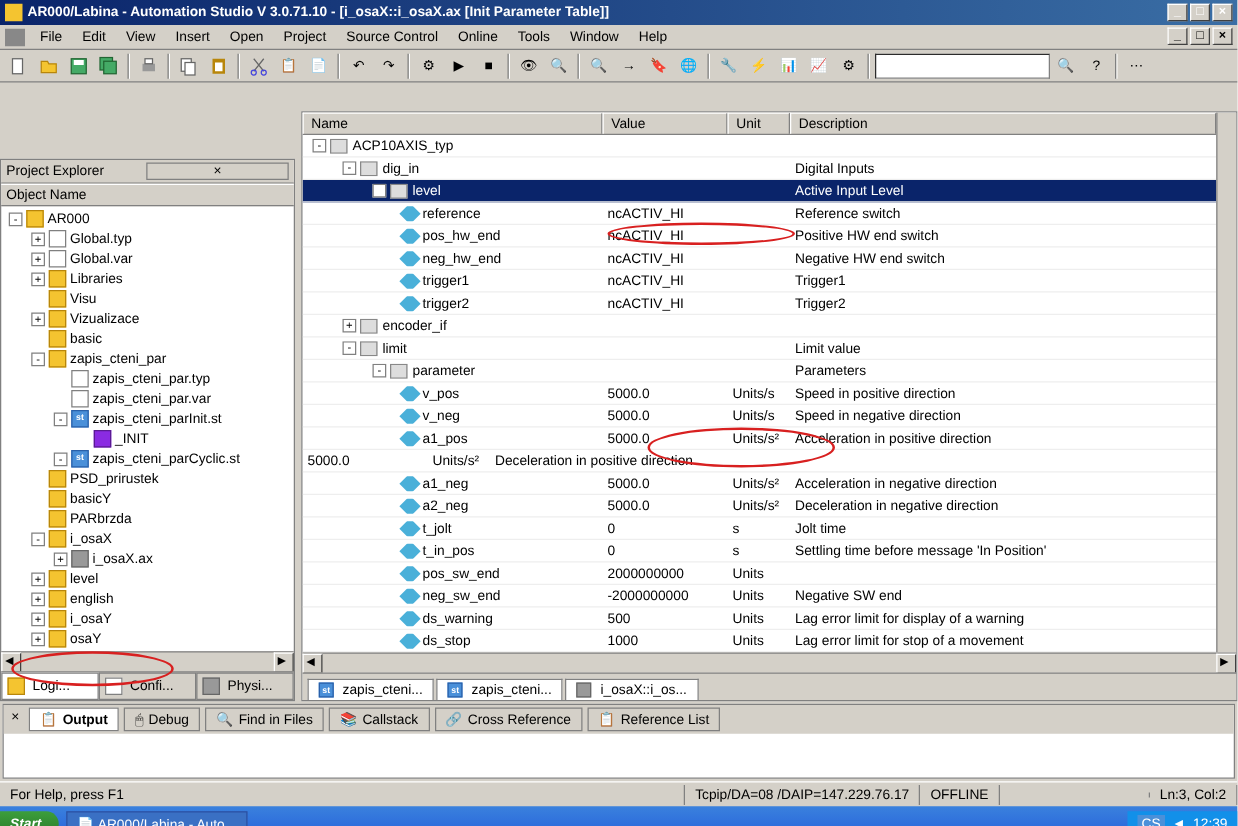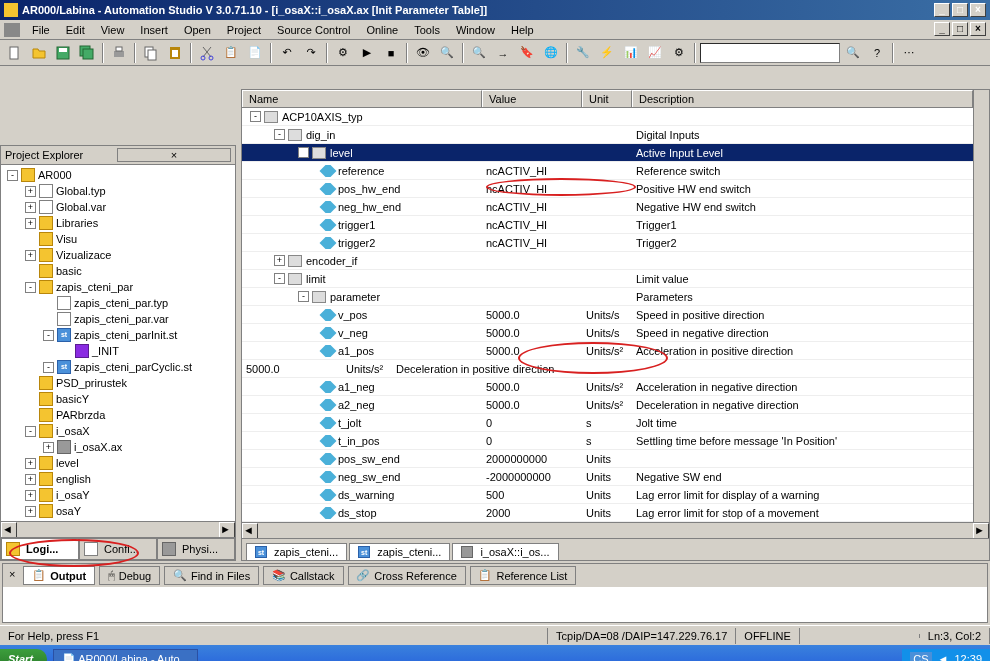--- a/index.html
+++ b/index.html
@@ -51,21 +51,21 @@
 .val-circle::after { content: ''; position: absolute; border: 2px solid #d82020; border-radius: 50%; left: 510px; top: 128px; width: 100px; height: 110px; pointer-events: none; }
 .name-circle1 { position: absolute; border: 2px solid #d82020; border-radius: 50%; left: 244px; top: 88px; width: 150px; height: 18px; pointer-events: none; }
 .name-circle2 { position: absolute; border: 2px solid #d82020; border-radius: 50%; left: 276px; top: 252px; width: 150px; height: 32px; pointer-events: none; }
 .file-circle { position: absolute; border: 2px solid #d82020; border-radius: 50%; left: 8px; top: 393px; width: 130px; height: 28px; pointer-events: none; }
 .bottom-tabs { background: #d4d0c8; height: 22px; display: flex; align-items: flex-end; padding: 0 4px; border-top: 1px solid #808080; gap: 2px; }
 .btab { background: #fff; border: 1px solid #808080; border-bottom: none; padding: 2px 8px; display: flex; align-items: center; gap: 4px; cursor: default; }
 .btab.active { background: #ffffff; }
 .btab .ticon { width: 12px; height: 12px; }
 .explorer-tabs { background: #d4d0c8; display: flex; border-top: 1px solid #808080; }
 .etab { flex: 1; padding: 3px 4px; border: 1px solid #808080; display: flex; align-items: center; gap: 3px; font-size: 10px; cursor: default; }
-.etab.active { background: #fff; font-weight: bold; }
+.etab.active { background: #fff; font-weight: normal; }
 .output-panel { height: 60px; background: #fff; border: 1px solid #808080; margin: 2px; }
 .output-tabs { display: flex; background: #d4d0c8; padding: 2px; gap: 4px; }
 .otab { padding: 2px 8px; border: 1px solid #808080; background: #d4d0c8; display: flex; align-items: center; gap: 4px; cursor: default; }
 .otab.active { background: #fff; font-weight: bold; }
 .statusbar { height: 20px; background: #d4d0c8; border-top: 1px solid #fff; display: flex; align-items: center; font-size: 11px; }
 .statusbar > div { padding: 2px 8px; border-right: 1px solid #808080; }
 .taskbar { height: 28px; background: linear-gradient(to bottom, #3a81dd, #245edb); display: flex; align-items: center; padding: 0; }
 .start-btn { background: linear-gradient(to bottom, #3c9e3c, #2a7a2a); color: #fff; font-weight: bold; font-style: italic; padding: 4px 14px 4px 8px; border-radius: 0 10px 10px 0; cursor: default; }
 .task-item { background: #3a70c4; color: #fff; padding: 3px 8px; margin-left: 6px; border: 1px solid #2a50a4; cursor: default; }
 .tray { margin-left: auto; background: #1290e9; padding: 3px 8px; color: #fff; display: flex; gap: 6px; align-items: center; }
@@ -190,20 +190,21 @@
   <div class="tbtn">⋯</div>
 </div>
 
 <div class="main">
 
   <div class="explorer" style="position:relative;">
     <div class="panel-title">
       <span>Project Explorer</span>
       <span class="x">×</span>
     </div>
+    <div class="colhdr">Object Name</div>
     <div class="tree" id="tree">
         <div class="tree-row">
           <span class="indent" style="width: 4px;"></span>
           <span class="exp">-</span>
           <span class="ticon ic-folder"></span>
           <span>AR000</span>
         </div>
         <div class="tree-row">
           <span class="indent" style="width: 22px;"></span>
           <span class="exp">+</span>
@@ -583,21 +584,21 @@
               <div class="col-value">500</div>
               <div class="col-unit">Units</div>
               <div class="col-desc">Lag error limit for display of a warning</div>
             </div>
             <div class="grid-row">
               <div class="col-name">
                 <span style="width: 76px; display: inline-block;"></span>
                 <span class="picon"></span>
                 <span>ds_stop</span>
               </div>
-              <div class="col-value">2000</div>
+              <div class="col-value">1000</div>
               <div class="col-unit">Units</div>
               <div class="col-desc">Lag error limit for stop of a movement</div>
             </div>
           </div>
       </div>
       <div class="scrollbar-v"></div>
     </div>
     <div class="scrollbar-h">
       <div class="sb-btn">◄</div>
         <div style="flex:1"></div>

